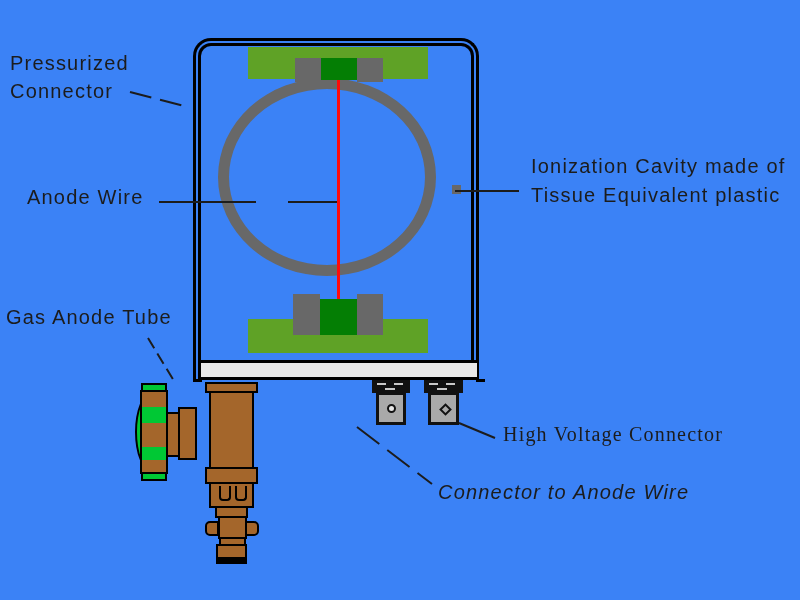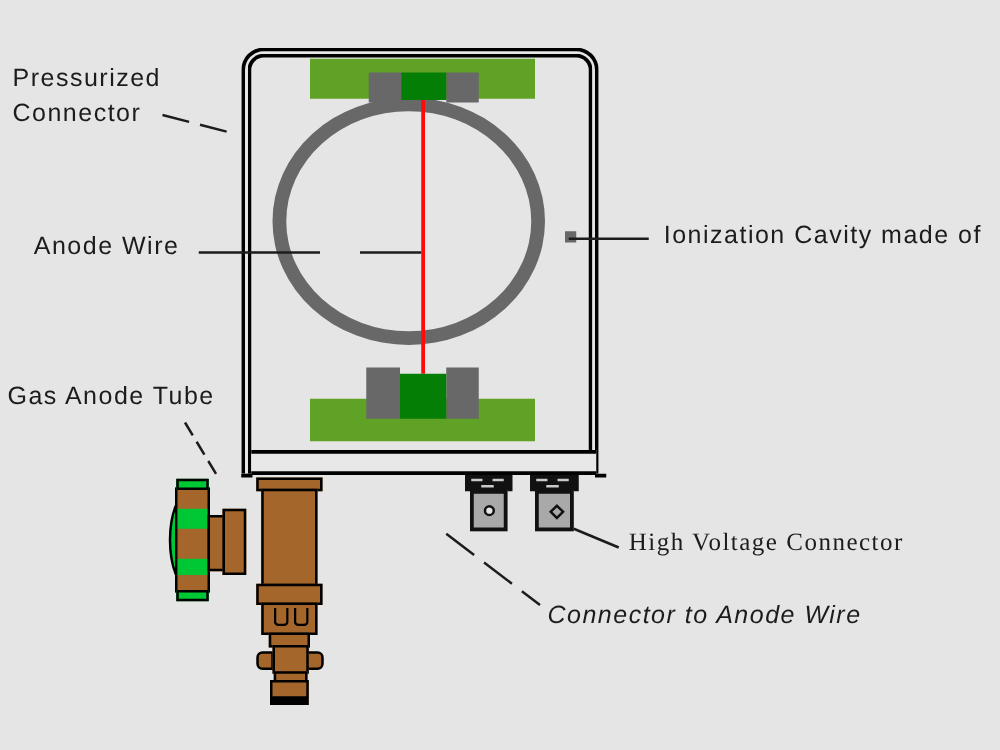--- a/index.html
+++ b/index.html
@@ -1,16 +1,16 @@
 <!DOCTYPE html>
 <html style="--light_green: #5FA226; --dark_green: #047E04; --bright_green: #00C834; --brown: #A4662B; --ring_gray: #686868; --connector_gray: #A9A9A9; --plate_gray: #E8E8E8; --red: #FF0A0A; --outline: #000000; --text: #1C1C1C;"><head>
 <meta charset="utf-8">
 <style>
   html,body{margin:0;padding:0;background:#fff;}
-  #stage{position:relative;width:800px;height:600px;background:#e5e5e5;overflow:hidden;
+  #stage{position:relative;width:800px;height:600px;background:#3b82f6;overflow:hidden;
          font-family:"Liberation Sans", sans-serif;color:var(--text,#1c1c1c);}
   .abs{position:absolute;box-sizing:border-box;}
   .lbl{position:absolute;font-size:20px;letter-spacing:1.2px;line-height:28px;white-space:nowrap;color:var(--text,#1c1c1c);}
   .lbl div{white-space:nowrap;}
   
   .wall-outer{border:3px solid var(--outline,#000);border-bottom:none;border-radius:18px 18px 0 0;background:transparent;}
   .wall-inner{border:3px solid var(--outline,#000);border-bottom:none;border-radius:13px 13px 0 0;background:transparent;}
   .wallcap{background:var(--outline,#000);}
   .plate{background:var(--plate_gray,#e8e8e8);border-top:3px solid var(--outline,#000);border-bottom:3px solid var(--outline,#000);}
   
@@ -111,22 +111,23 @@
     <path d="M357,427 L432,484" stroke-dasharray="28 10"></path>
   </svg>
 
   <div class="lbl" style="left:10px;top:49px;">
     <div>Pressurized</div>
     <div>Connector</div>
   </div>
 
   <div class="lbl" style="left:27px;top:186px;line-height:23px;">Anode Wire</div>
 
-  <div class="lbl" style="left:531px;top:152px;line-height:29px;margin-top:22px;">
+  <div class="lbl" style="left:531px;top:152px;line-height:29px;">
     <div>Ionization Cavity made of</div>
+    <div>Tissue Equivalent plastic</div>
   </div>
 
   <div class="lbl" style="left:6px;top:306px;line-height:23px;">Gas Anode Tube</div>
 
   <div class="lbl" style="left:503px;top:423px;line-height:23px;font-family:Liberation Serif, serif;">High Voltage Connector</div>
 
   <div class="lbl" style="left:438px;top:481px;line-height:23px;font-style:italic;">Connector to Anode Wire</div>
 
 </div>
 

